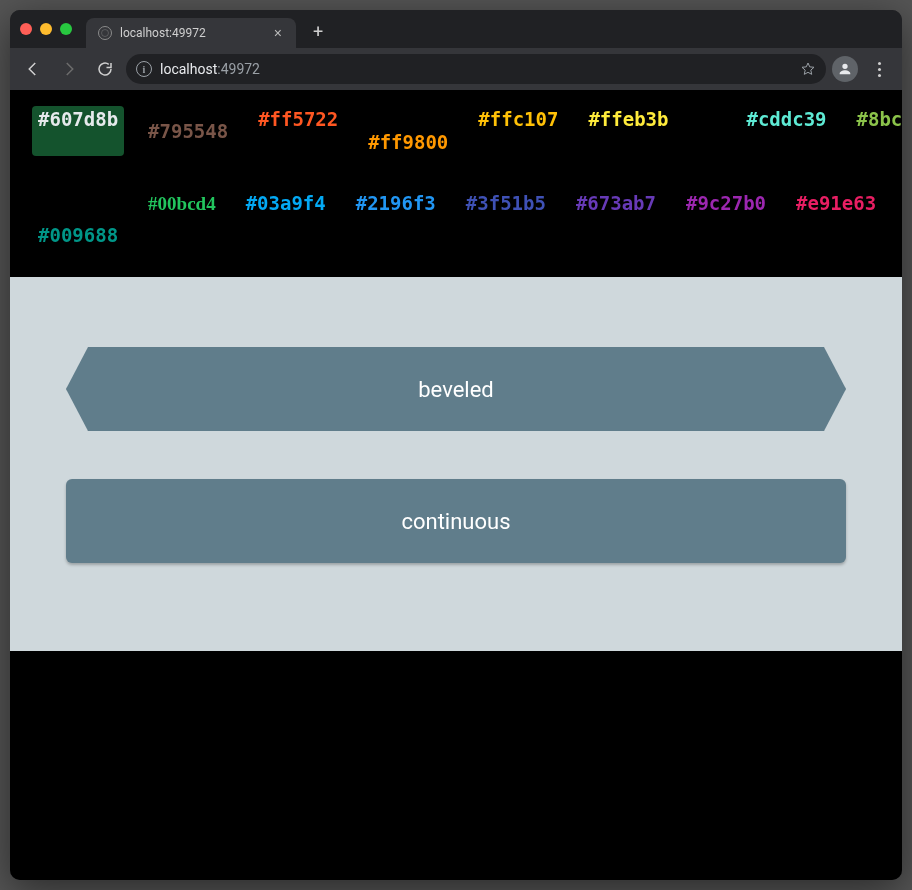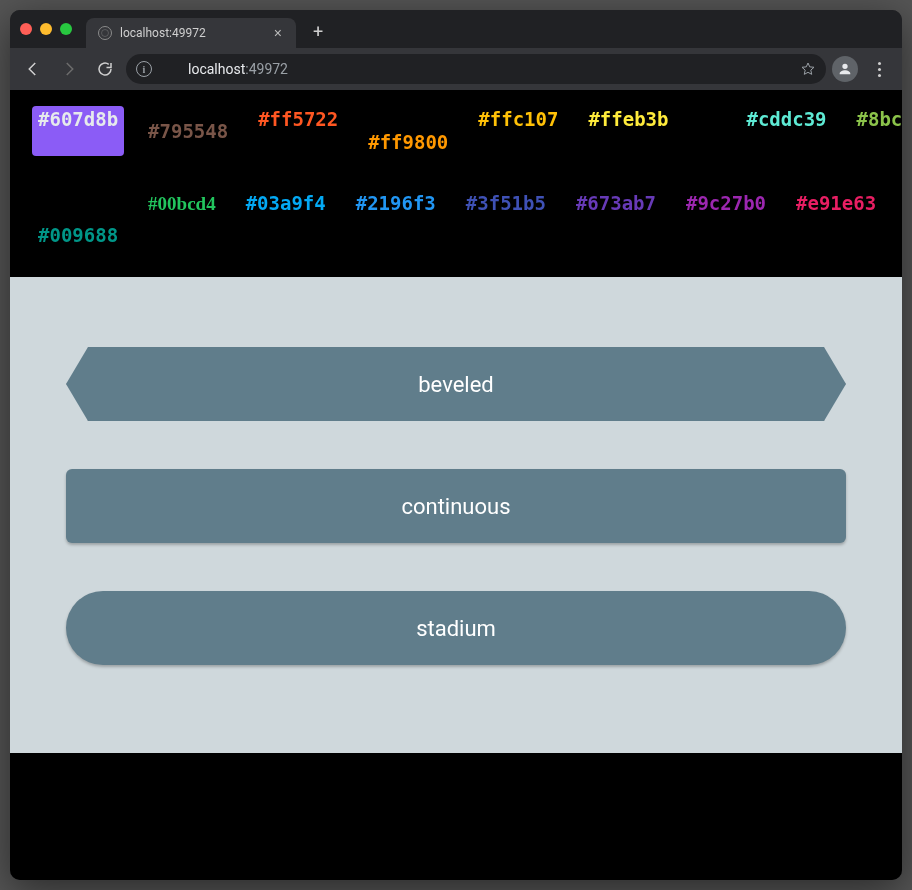--- a/index.html
+++ b/index.html
@@ -93,21 +93,21 @@
   .omnibox {
     flex:1; height:30px; background:#202124; border-radius:15px;
     display:flex; align-items:center; padding:0 10px; gap:8px;
     color:#cfcfcf; font-size:14px;
   }
   .omnibox .info-icon {
     width:16px; height:16px; border:1.5px solid #9aa0a6; border-radius:50%;
     display:flex; align-items:center; justify-content:center;
     font-size:10px; color:#9aa0a6; font-weight:bold; font-family: Georgia, serif;
   }
-  .omnibox .host { color:#e8eaed;margin-left:28px; }
+  .omnibox .host { color:#e8eaed; }
   .omnibox .port { color:#9aa0a6; }
   .omnibox .star {
     width:16px; height:16px; color:#9aa0a6; margin-left:auto;
   }
   .omnibox .star svg { width:100%; height:100%; fill:none; stroke:currentColor; stroke-width:1.5; }
   .avatar-btn {
     width:26px; height:26px; border-radius:50%; background:#5f6368;
     display:flex; align-items:center; justify-content:center;
   }
   .avatar-btn svg { width:16px; height:16px; fill:#e8eaed; }
@@ -124,33 +124,33 @@
     font-family: Menlo, Consolas, monospace;
     font-size: 19px;
     font-weight: 600;
     line-height: 1;
     padding: 4px 6px;
     border-radius: 4px;
     cursor: pointer;
     white-space: nowrap;
   }
   .swatch.selected {
-    background: #8b5cf6;
+    background: #14532d;
     color: #e6eaec !important;
   }
 
   .shapes-area {
     background: #cfd8dc;
     padding: 70px 30px 40px 30px;
   }
   .shape-row { display:flex; justify-content:center; margin-bottom: 48px; }
   .shape {
     background: #607d8b;
     color: #fff;
-    height: 74px;
+    height: 84px;
     width: 780px;
     display:flex; align-items:center; justify-content:center;
     font-size: 22px;
     box-shadow: 0 2px 3px rgba(0,0,0,.25);
     cursor: pointer;
   }
   .shape.beveled {
     clip-path: polygon(22px 0, calc(100% - 22px) 0, 100% 50%, calc(100% - 22px) 100%, 22px 100%, 0 50%);
   }
   .shape.continuous { border-radius: 6px; }
@@ -249,21 +249,16 @@
         <div class="shape-row">
           <div class="shape beveled" style="background: rgb(96, 125, 139);">
             <span>beveled</span>
           </div>
         </div>
         <div class="shape-row">
           <div class="shape continuous" style="background: rgb(96, 125, 139); border-radius: 6px;">
             <span>continuous</span>
           </div>
         </div>
-        <div class="shape-row">
-          <div class="shape stadium" style="background: rgb(96, 125, 139);">
-            <span>stadium</span>
-          </div>
-        </div>
       </div>
 
   </div>
 </div>
 
 </body></html>

